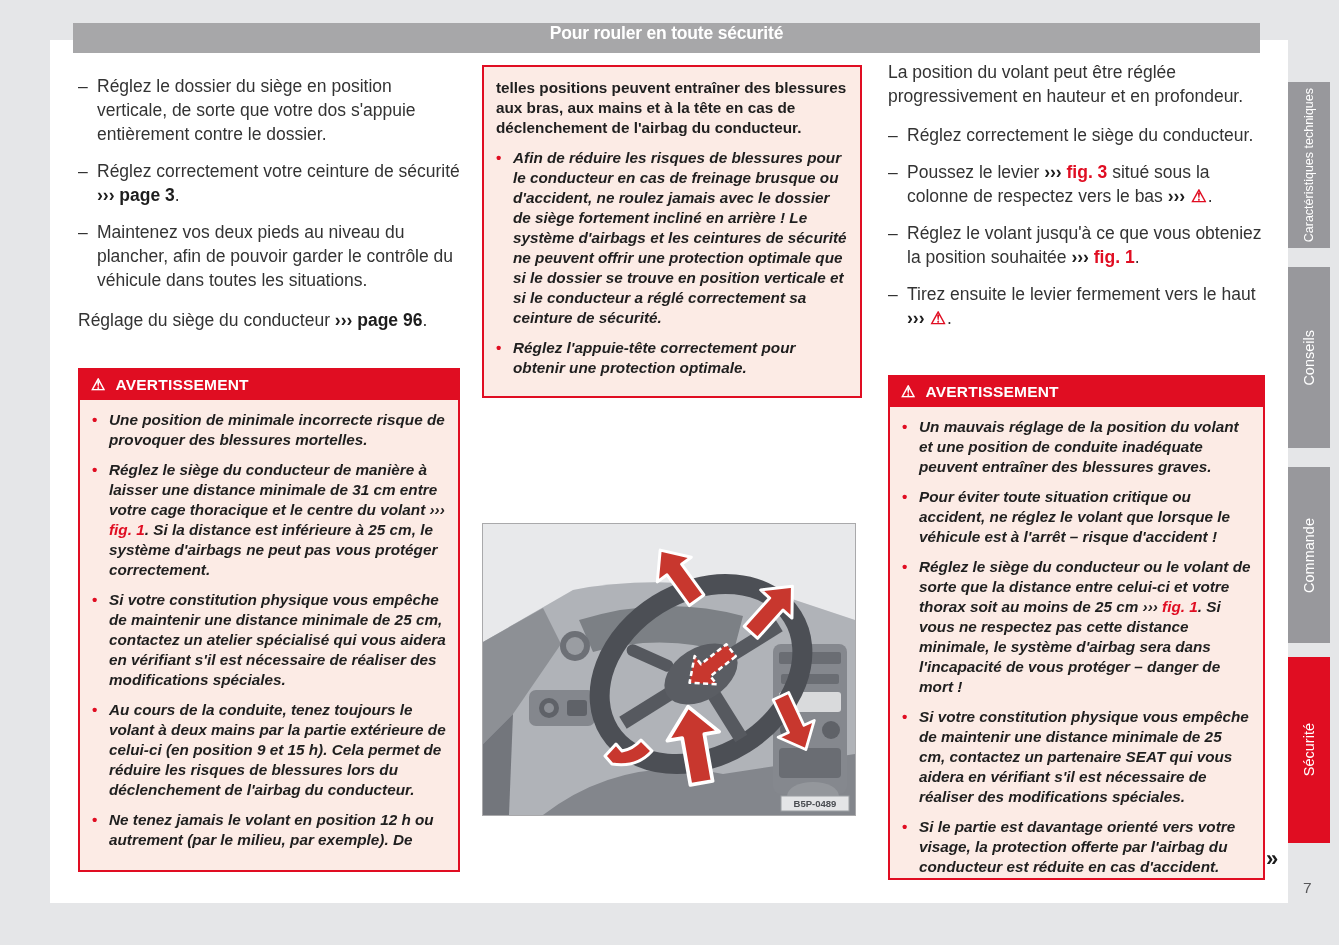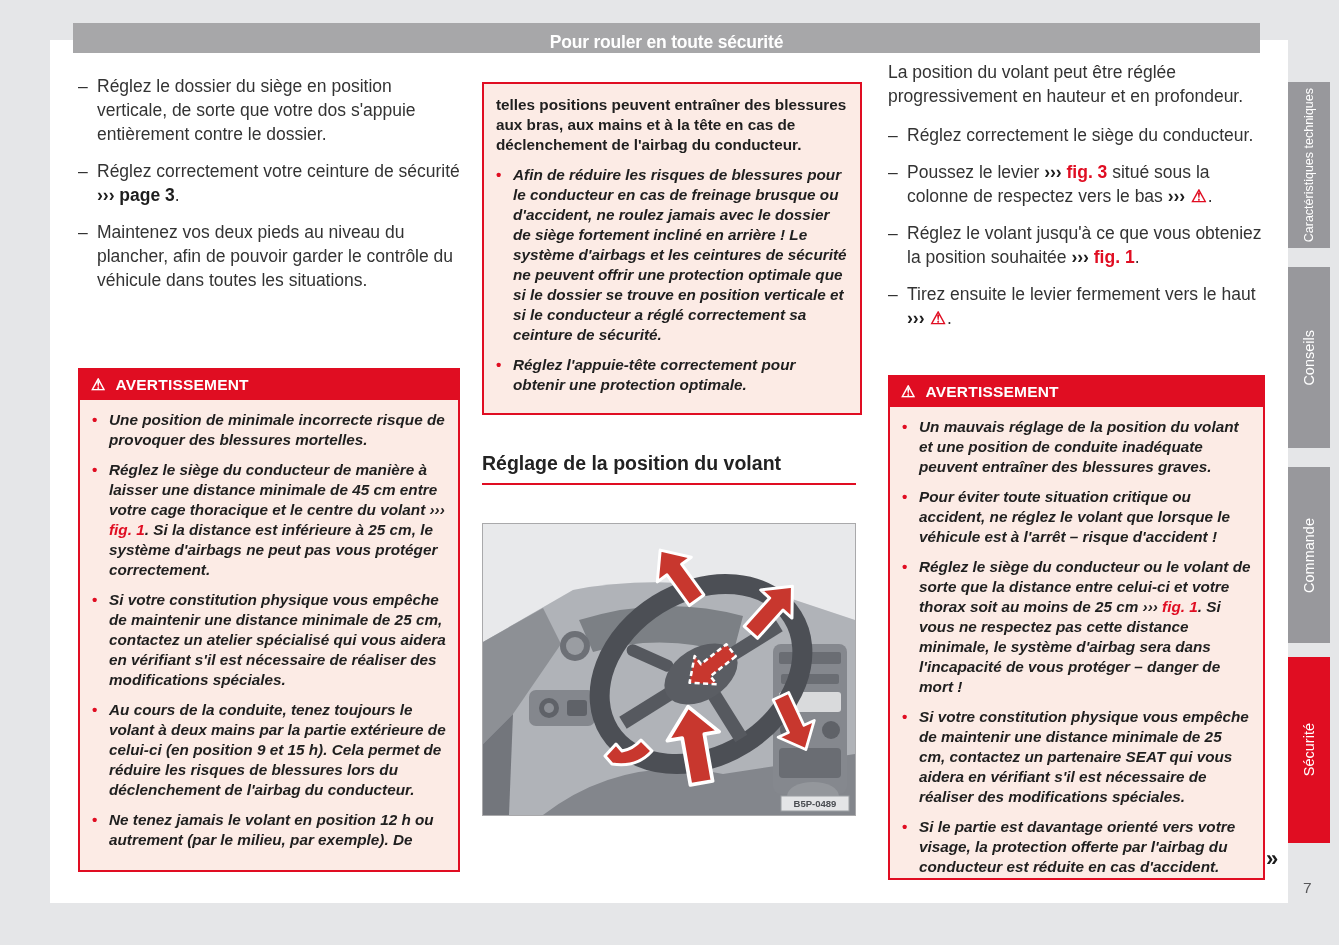--- a/index.html
+++ b/index.html
@@ -6,41 +6,41 @@
   .screen {
     position:relative; width:1339px; height:945px;
     background:#e5e6e8; overflow:hidden;
     font-family:"Liberation Sans", sans-serif;
     color:#343434;
   }
   .page { position:absolute; left:50px; top:40px; width:1238px; height:863px; background:#ffffff; }
 
   .titlebar {
     position:absolute; left:73px; top:23px; width:1187px; height:30px;
-    background:#a7a7a9; color:#fff; display:flex; align-items:flex-end; justify-content:center;
+    background:#a7a7a9; color:#fff; display:flex; align-items:flex-start; justify-content:center;
     font-weight:bold; font-size:17.5px; letter-spacing:-0.2px; z-index:3;
   }
 
   
   .textcol { position:absolute; font-size:17.5px; line-height:24px; color:#333; }
   .col-left  { left:78px;  top:74px; width:384px; }
   .col-right { left:888px; top:60px; width:382px; }
   .dash-li { display:flex; margin:0 0 13px 0; }
   .dash-marker { width:19px; flex:none; }
   .li-body { flex:1; }
   .para { margin:16px 0 0 0; }
   .intro { margin:0 0 15px 0; }
   .run-b { font-weight:bold; color:#1d1d1d; }
   .run-ref { font-weight:bold; color:#e00d22; }
   .run-icon { font-weight:bold; color:#e00d22; padding:0 1px; }
 
   
   .warnbox { position:absolute; border:2px solid #e00d22; background:#fcebe5; box-sizing:border-box; }
   .warn-left  { left:78px;  top:368px; width:382px; height:504px; }
-  .warn-mid   { left:482px; top:82px;  width:380px; height:333px; }
+  .warn-mid   { left:482px; top:65px;  width:380px; height:333px; }
   .warn-right { left:888px; top:375px; width:377px; height:505px; }
   .warnhead {
     background:#e00d22; color:#fff; height:31px; margin:-1px; 
     display:flex; align-items:center; gap:10px; padding:0 12px;
     font-weight:bold; font-size:15.5px; letter-spacing:0.2px;
   }
   .warnhead .tri { font-size:16px; line-height:1; }
   .warnbody { padding:11px 12px 6px 12px; }
   .wli { display:flex; margin:0 0 10px 0; font-weight:bold; font-size:15.3px; line-height:20px; color:#1f1f1f; }
   .wli .dot { width:17px; flex:none; color:#e00d22; }
@@ -97,35 +97,36 @@
       <span class="li-body"><span>Réglez le dossier du siège en position verticale, de sorte que votre dos s'appuie entièrement contre le dossier.</span></span>
     </div>
     <div class="dash-li">
       <span class="dash-marker">–</span>
       <span class="li-body"><span>Réglez correctement votre ceinture de sécurité </span><span class="run-b">››› page 3</span><span>.</span></span>
     </div>
     <div class="dash-li">
       <span class="dash-marker">–</span>
       <span class="li-body"><span>Maintenez vos deux pieds au niveau du plancher, afin de pouvoir garder le contrôle du véhicule dans toutes les situations.</span></span>
     </div>
+    <p class="para"><span>Réglage du siège du conducteur </span><span class="run-b">››› page 96</span><span>.</span></p>
   </div>
 
   <div class="warnbox warn-left">
     <div class="warnhead">
       <span class="tri">⚠</span>
       <span>AVERTISSEMENT</span>
     </div>
     <div class="warnbody">
       <div class="wli">
           <span class="dot">•</span>
           <span class="wli-body"><span>Une position de minimale incorrecte risque de provoquer des blessures mortelles.</span></span>
         </div>
       <div class="wli">
           <span class="dot">•</span>
-          <span class="wli-body"><span>Réglez le siège du conducteur de manière à laisser une distance minimale de 45 cm entre votre cage thoracique et le centre du volant ››› </span><span class="run-ref">fig. 1</span><span>. Si la distance est inférieure à 25 cm, le système d'airbags ne peut pas vous protéger correctement.</span></span>
+          <span class="wli-body"><span>Réglez le siège du conducteur de manière à laisser une distance minimale de 31 cm entre votre cage thoracique et le centre du volant ››› </span><span class="run-ref">fig. 1</span><span>. Si la distance est inférieure à 25 cm, le système d'airbags ne peut pas vous protéger correctement.</span></span>
         </div>
       <div class="wli">
           <span class="dot">•</span>
           <span class="wli-body"><span>Si votre constitution physique vous empêche de maintenir une distance minimale de 25 cm, contactez un atelier spécialisé qui vous aidera en vérifiant s'il est nécessaire de réaliser des modifications spéciales.</span></span>
         </div>
       <div class="wli">
           <span class="dot">•</span>
           <span class="wli-body"><span>Au cours de la conduite, tenez toujours le volant à deux mains par la partie extérieure de celui-ci (en position 9 et 15 h). Cela permet de réduire les risques de blessures lors du déclenchement de l'airbag du conducteur.</span></span>
         </div>
       <div class="wli">
@@ -142,21 +143,20 @@
           <span class="dot">•</span>
           <span class="wli-body"><span>Afin de réduire les risques de blessures pour le conducteur en cas de freinage brusque ou d'accident, ne roulez jamais avec le dossier de siège fortement incliné en arrière ! Le système d'airbags et les ceintures de sécurité ne peuvent offrir une protection optimale que si le dossier se trouve en position verticale et si le conducteur a réglé correctement sa ceinture de sécurité.</span></span>
         </div>
       <div class="wli">
           <span class="dot">•</span>
           <span class="wli-body"><span>Réglez l'appuie-tête correctement pour obtenir une protection optimale.</span></span>
         </div>
     </div>
   </div>
 
-  <h2 class="section-heading">Réglage de la position du volant</h2>
 
   <div class="figure">
     <svg viewBox="0 0 372 291">
       <defs>
         <path id="arr" d="M-9,30 L-9,-8 L-21,-8 L0,-32 L21,-8 L9,-8 L9,30 Z"></path>
       </defs>
       <rect width="372" height="291" fill="#dfe1e3"></rect>
       <path d="M0,0 H372 V96 L300,72 Q180,48 90,66 L0,118 Z" fill="#e8e9eb"></path>
       <path d="M0,118 L90,66 Q180,48 300,72 L372,96 V291 H0 Z" fill="#b0b3b8"></path>
       <path d="M0,118 L60,84 L78,120 L30,190 L0,220 Z" fill="#8d9095"></path>

